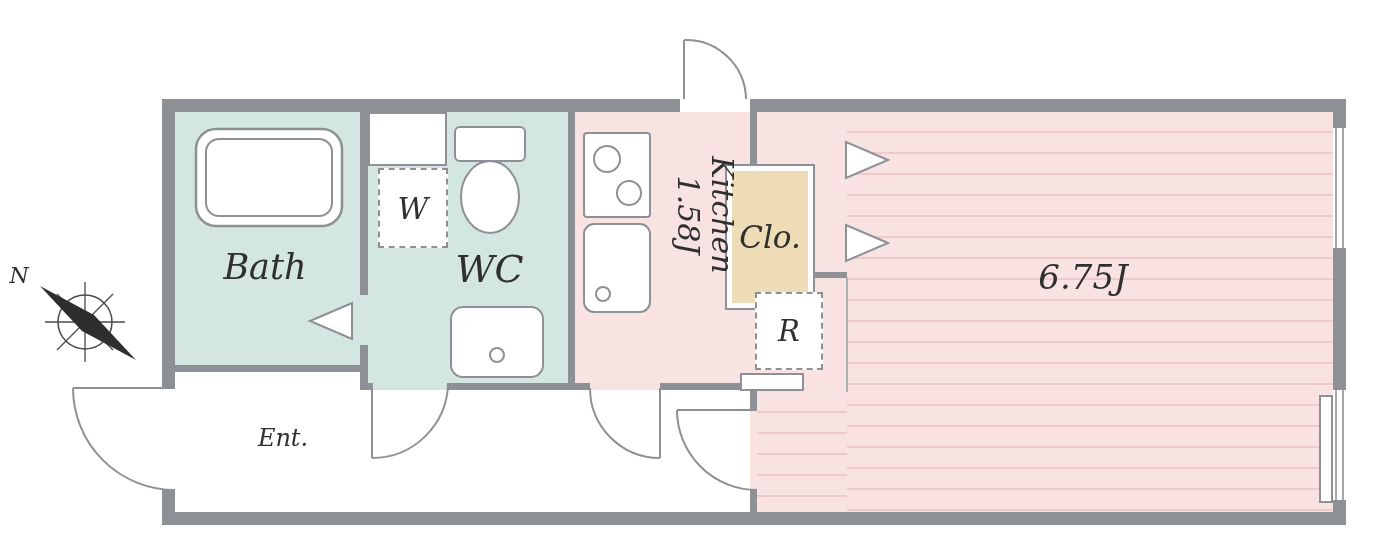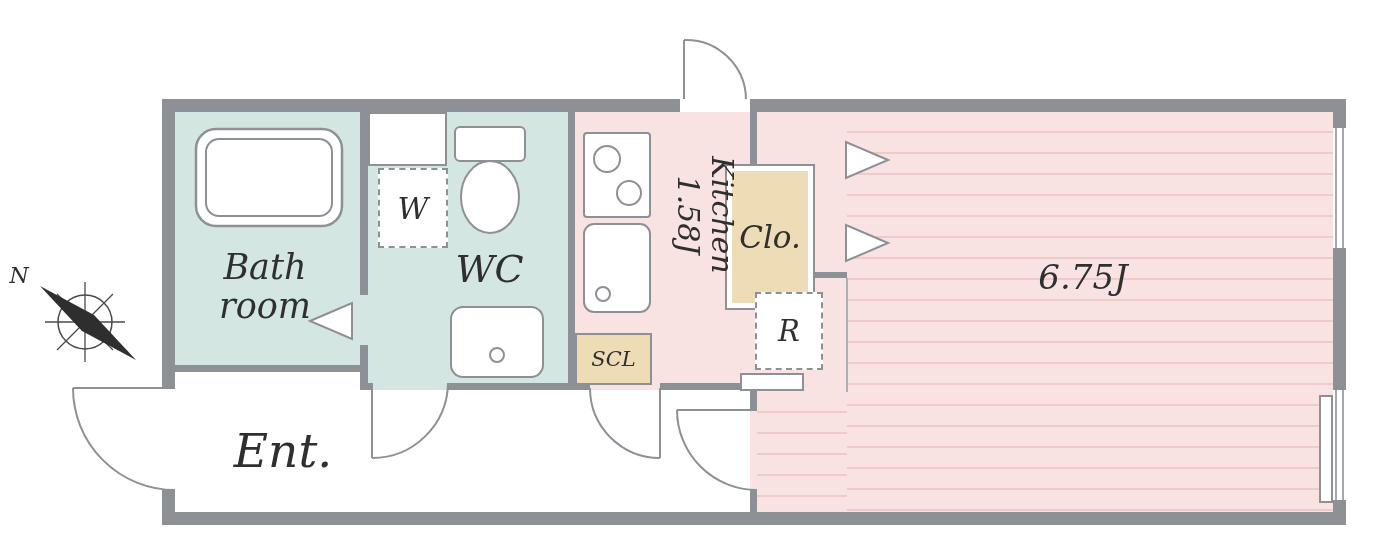--- a/index.html
+++ b/index.html
@@ -60,23 +60,20 @@
 
   <div class="notch" style="left:368px;top:112px;width:79px;height:54px;"></div>
   <div class="dashbox" style="left:378px;top:168px;width:70px;height:80px;">
     <span class="boxtext" style="font-size:30px;">W</span>
   </div>
   <div class="tanbox ring" style="left:725px;top:126px;width:90px;height:146px;margin-top:38px;">
     <span class="boxtext" style="font-size:31px;">Clo.</span>
   </div>
   <div class="dashbox" style="left:755px;top:292px;width:68px;height:78px;">
     <span class="boxtext" style="font-size:29px;">R</span>
-  </div>
-  <div class="tanbox" style="left:575px;top:333px;width:77px;height:52px;">
-    <span class="boxtext" style="font-size:21px;">SCL</span>
   </div>
 
   <svg class="overlay" width="1399" height="552">
     <g>
       <rect class="fixture" x="196" y="129" width="146" height="97" rx="20" stroke-width="2.5"></rect>
       <rect x="206" y="139" width="126" height="77" rx="13" fill="none" stroke="#8d9196" stroke-width="2"></rect>
     </g>
     <g>
       <rect class="fixture" x="455" y="127" width="70" height="34" rx="5" stroke-width="2"></rect>
       <ellipse class="fixture" cx="490" cy="197" rx="29" ry="36" stroke-width="2"></ellipse>
@@ -143,33 +140,32 @@
       <polygon points="40,286 94,315 136,360 82,331" fill="#2e2e2e" stroke="none"></polygon>
     </g>
   </svg>
 
   <div class="label" style="left:4px;top:264px;width:30px;font-size:22px;">
     <span>N</span>
   </div>
 
   <div class="label" style="left:180px;top:248px;width:170px;font-size:35px;">
     <span>Bath</span>
-    <span>room</span>
   </div>
 
   <div class="label" style="left:437px;top:248px;width:105px;font-size:38px;">
     <span>WC</span>
   </div>
 
   <div class="label" style="left:597px;top:173px;width:200px;height:84px;font-size:30px;transform:rotate(90deg);">
     <span>Kitchen</span>
     <span>1.58J</span>
   </div>
 
   <div class="label" style="left:933px;top:258px;width:300px;font-size:46px;">
     <span style="font-size:34px;">6.75J</span>
   </div>
 
-  <div class="label" style="left:203px;top:425px;width:160px;font-size:47px;">
+  <div class="label" style="left:203px;top:425px;width:160px;font-size:24px;">
     <span>Ent.</span>
   </div>
 
 </div>
 
 </body></html>

